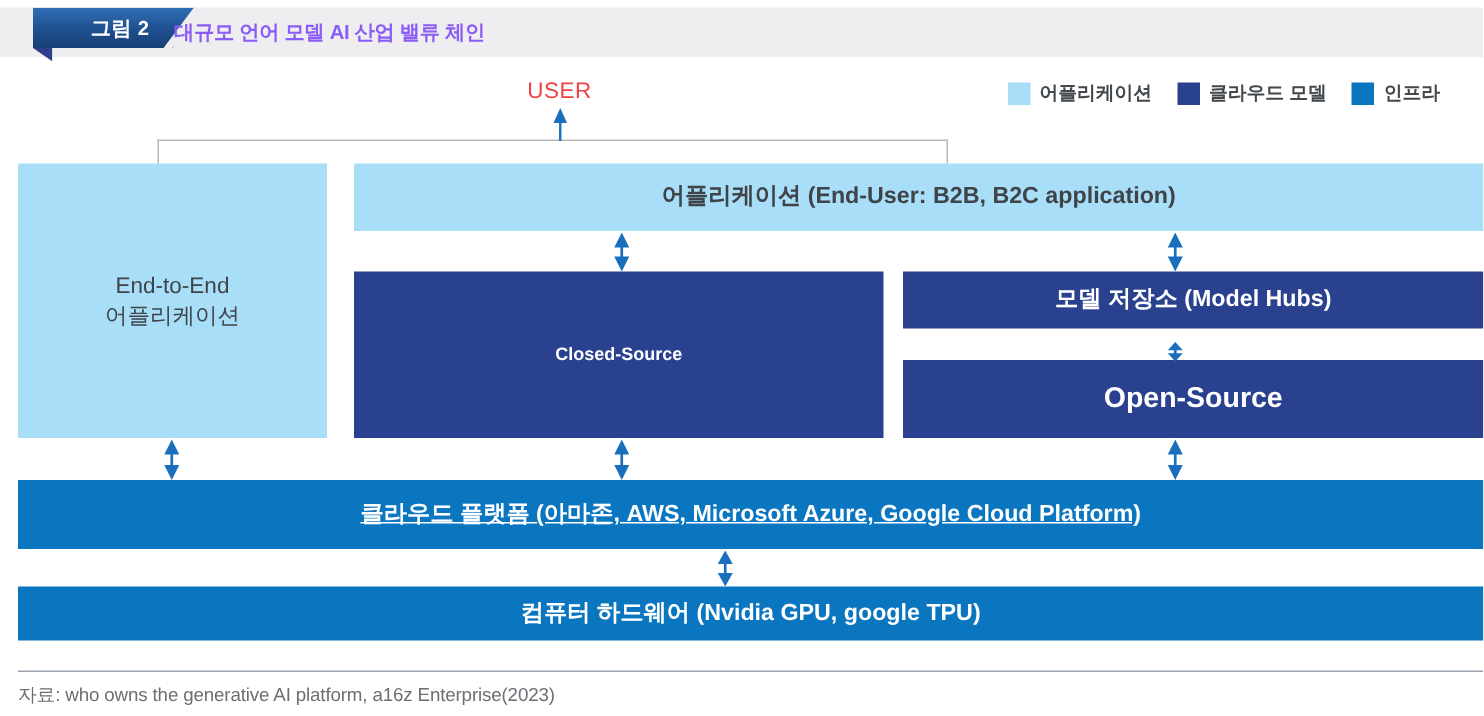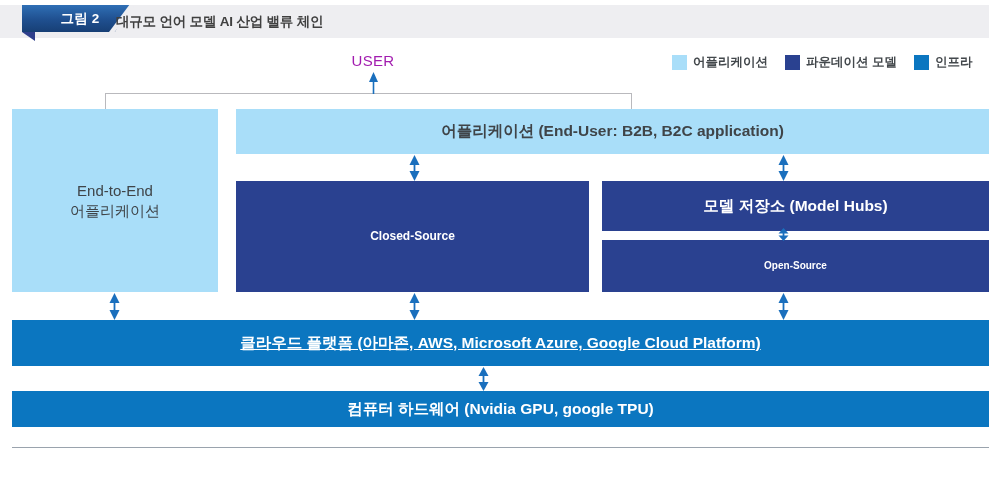--- a/index.html
+++ b/index.html
@@ -62,21 +62,21 @@
     clip-path: polygon(78% 0, 100% 0, 22% 100%, 0 100%);
   }
   .fig-title {
     position: absolute;
     left: 116px; top: 5px;
     height: 33px;
     display: flex;
     align-items: center;
     font-size: 13.5px;
     font-weight: bold;
-    color: #404040;
+    color: #8b5cf6;
     letter-spacing: -.2px;
   }
 
   
   .legend {
     position: absolute;
     left: 672px; top: 54px;
     display: flex;
     align-items: center;
     gap: 17px;
@@ -87,21 +87,21 @@
   .legend-item { display: flex; align-items: center; gap: 6px; white-space: nowrap; }
   .legend-swatch { width: 15px; height: 15px; display: block; }
 
   
   .user-label {
     position: absolute;
     left: 342px; top: 52px;
     width: 62px;
     text-align: center;
     font-size: 15px;
-    color: #a21caf;
+    color: #ef4444;
     letter-spacing: .3px;
   }
   .bracket {
     position: absolute;
     left: 105px; top: 93px;
     width: 527px; height: 16px;
     border: 1px solid #b9b9bd;
     border-bottom: none;
     box-sizing: border-box;
   }
@@ -117,22 +117,22 @@
     box-sizing: border-box;
     padding: 18px 8px;
   }
   .box-app      { background: #a9def9; color: #3f4448; }
   .box-model    { background: #2a4190; color: #ffffff; }
   .box-infra    { background: #0b76c0; color: #ffffff; }
 
   #box-e2e       { left: 12px;  top: 109px; width: 206px; height: 183px; font-size: 15px; }
   #box-appbar    { left: 236px; top: 109px; width: 753px; height: 45px;  font-size: 15.5px; font-weight: bold; }
   #box-closed    { left: 236px; top: 181px; width: 353px; height: 111px; font-size: 12px; font-weight: bold; }
-  #box-hubs      { left: 602px; top: 181px; width: 387px; height: 50px;  font-size: 15.5px; font-weight: bold; }
-  #box-open      { left: 602px; top: 240px; width: 387px; height: 52px;  font-size: 10px; font-weight: bold; }
+  #box-hubs      { left: 602px; top: 181px; width: 387px; height: 38px;  font-size: 15.5px; font-weight: bold; }
+  #box-open      { left: 602px; top: 240px; width: 387px; height: 52px;  font-size: 19px; font-weight: bold; }
   #box-cloud     { left: 12px;  top: 320px; width: 977px; height: 46px;  font-size: 15.5px; font-weight: bold; text-decoration: underline; }
   #box-hardware  { left: 12px;  top: 391px; width: 977px; height: 32px;  font-size: 15.5px; font-weight: bold; }
 
   
   .arrow { position: absolute; }
   .arrow svg { display: block; }
 
   
   .footer-rule {
     position: absolute;
@@ -159,21 +159,21 @@
   <div class="fig-slash"></div>
   <div class="fig-title">대규모 언어 모델 AI 산업 밸류 체인</div>
 
   <div class="legend">
     <div class="legend-item">
       <span class="legend-swatch" style="background:#a9def9"></span>
       <span>어플리케이션</span>
     </div>
     <div class="legend-item">
       <span class="legend-swatch" style="background:#2a4190"></span>
-      <span>파운데이션 모델</span>
+      <span>클라우드 모델</span>
     </div>
     <div class="legend-item">
       <span class="legend-swatch" style="background:#0b76c0"></span>
       <span>인프라</span>
     </div>
   </div>
 
   <div class="user-label">USER</div>
   <div class="bracket"></div>
 
@@ -261,14 +261,15 @@
 
   <div class="arrow" style="left:477px; top:367px;">
     <svg width="13" height="24" viewBox="0 0 13 24">
       <line x1="6.5" y1="7" x2="6.5" y2="17" stroke="#1a6fbd" stroke-width="1.8"></line>
       <polygon points="6.5,0 11.5,9 1.5,9" fill="#1a6fbd"></polygon>
       <polygon points="6.5,24 11.5,15 1.5,15" fill="#1a6fbd"></polygon>
     </svg>
   </div>
 
   <div class="footer-rule"></div>
+  <div class="footer-note">자료: who owns the generative AI platform, a16z Enterprise(2023)</div>
 
 </div>
 
 </body></html>

